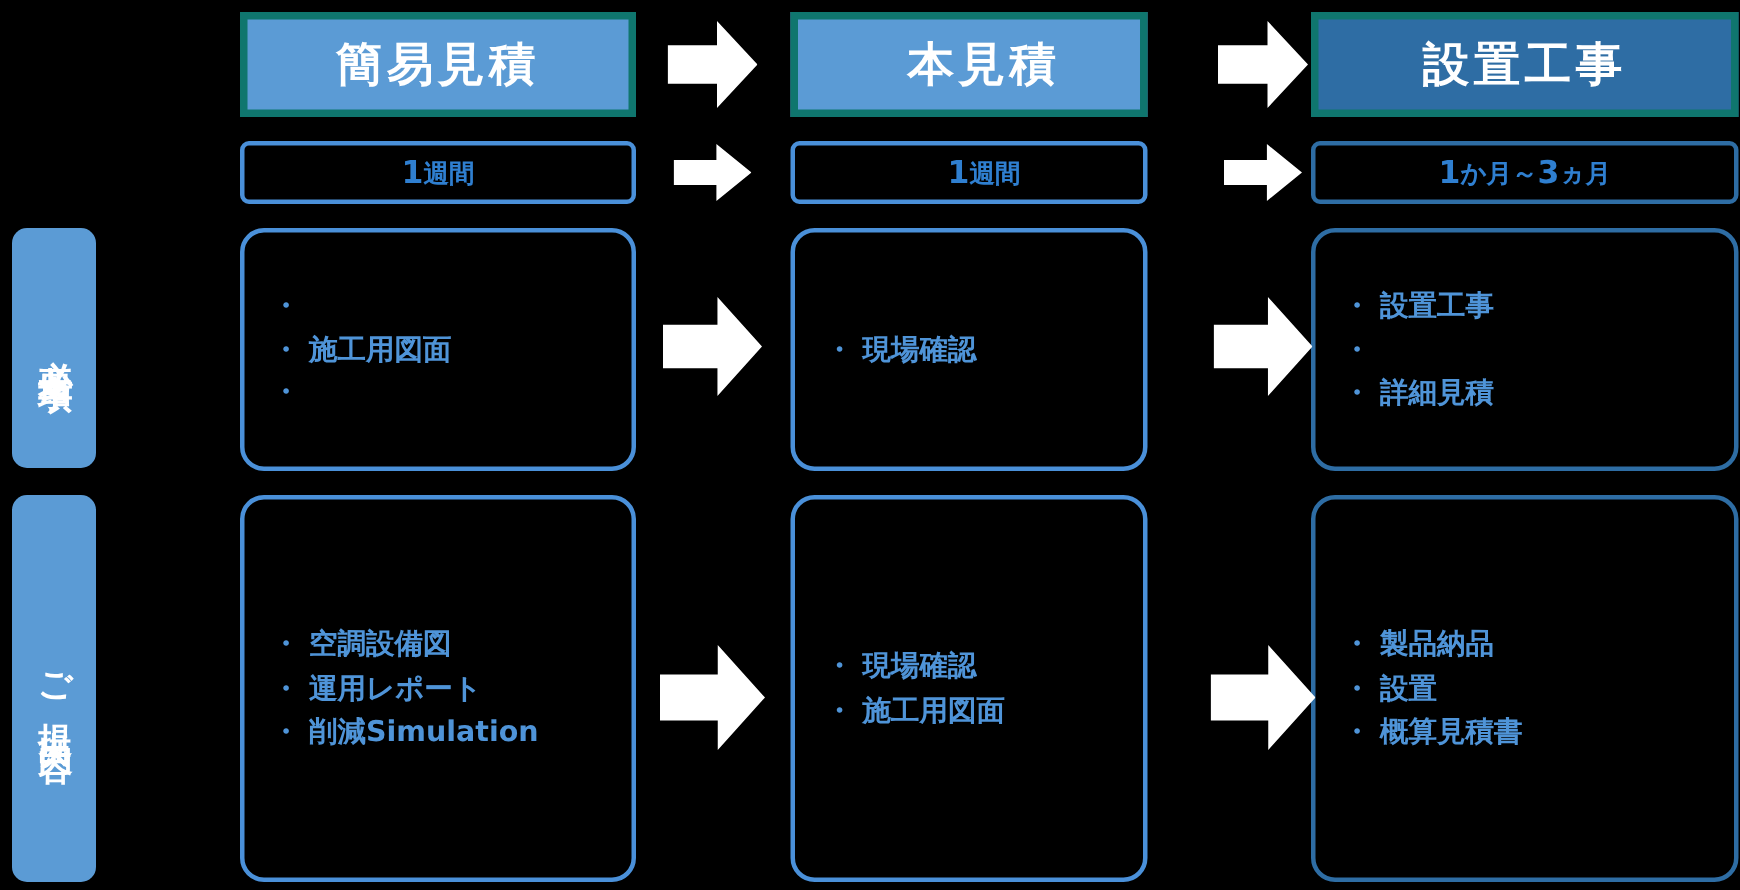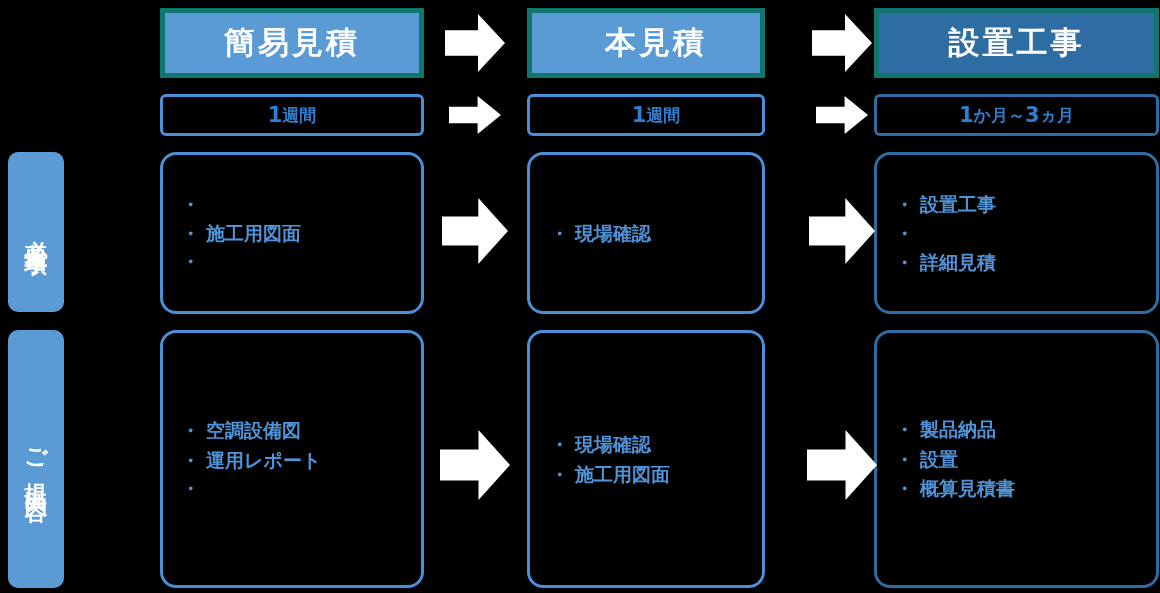--- a/index.html
+++ b/index.html
@@ -195,20 +195,21 @@
       <li>
         <span class="bullet">・</span>
         <span>空調設備図</span>
       </li>
       <li>
         <span class="bullet">・</span>
         <span>運用レポート</span>
       </li>
       <li>
         <span class="bullet">・</span>
+        <span>削減Simulation</span>
       </li>
     </ul>
   </div>
 
   <div class="stage-head light col2">
     <span>本見積</span>
   </div>
 
   <div class="duration col2">
     <span class="big">1</span>

